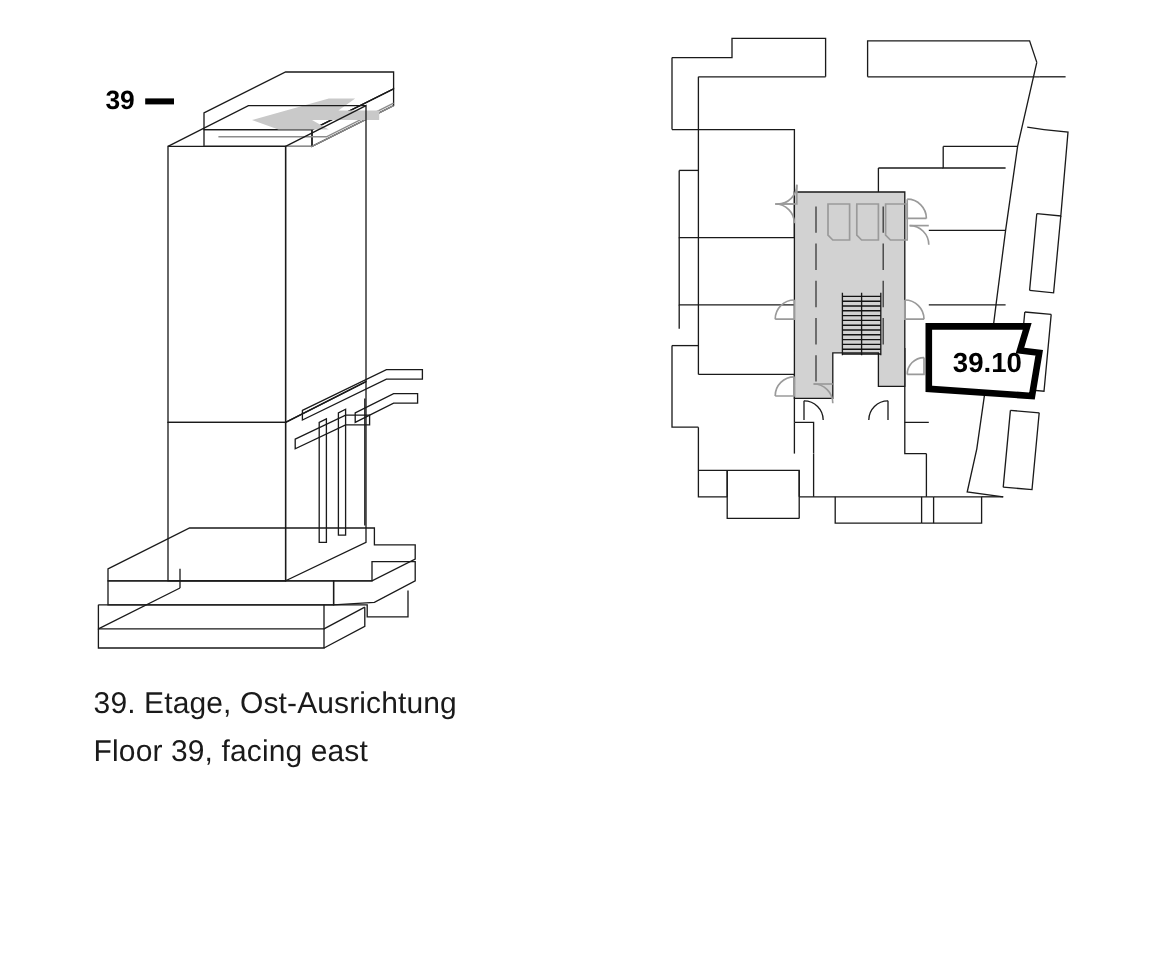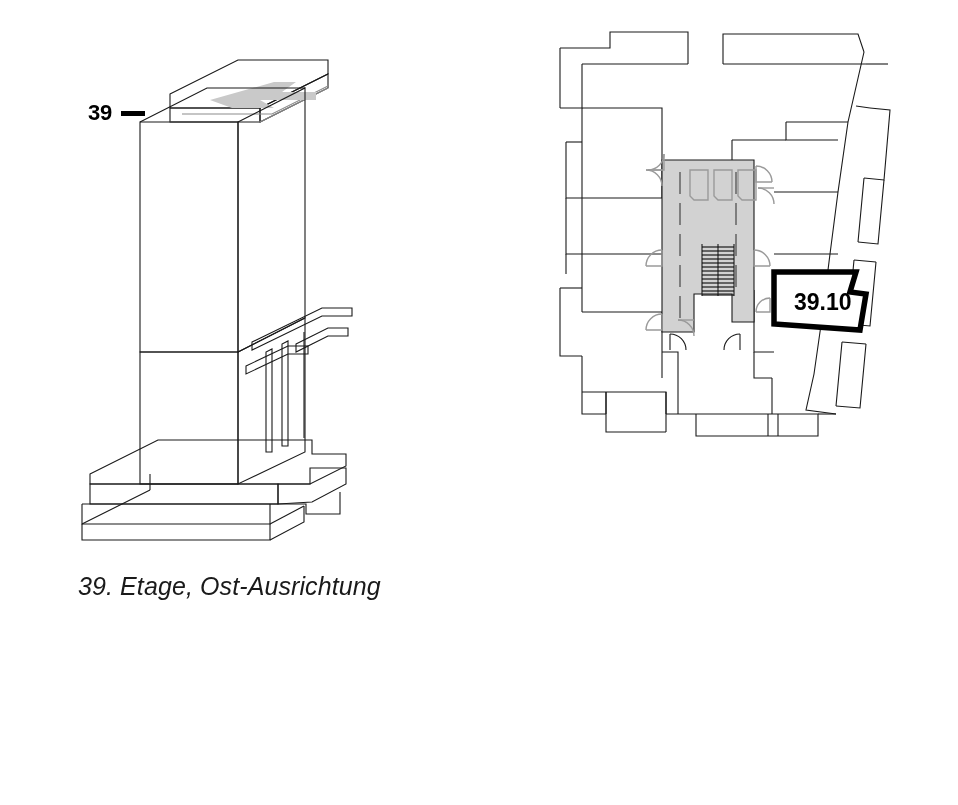--- a/index.html
+++ b/index.html
@@ -39,21 +39,21 @@
   }
   #elevation-drawing { left: 60px;  width: 320px; height: 520px; }
   #plan-drawing      { left: 40px;  width: 420px; height: 520px; }
 
   .drawing svg { display: block; overflow: visible; }
 
   
   #floor-marker {
     position: absolute;
     left: 88px;
-    top: 100px;
+    top: 71px;
     display: flex;
     align-items: center;
     gap: 9px;
     height: 26px;
   }
   #floor-marker .floor-num {
     font-size: 22px;
     font-weight: bold;
     letter-spacing: -0.3px;
     line-height: 1;
@@ -73,21 +73,20 @@
   }
   #caption-elevation { left: 78px;  width: 400px; }
 
   .caption-line {
     font-size: 25px;
     line-height: 40px;
     letter-spacing: 0.1px;
     color: #1a1a1a;
     white-space: nowrap;
     font-stretch: condensed;
-    font-style: italic;
   }
   .caption-line.primary   { font-weight: 400; }
   .caption-line.secondary { font-weight: 400; }
 
   
   .ln          { fill: none; stroke: #1a1a1a; stroke-width: 1.1; }
   .ln-grey     { fill: none; stroke: #9a9a9a; stroke-width: 1.4; }
   .ln-roofedge { fill: none; stroke: #8c8c8c; stroke-width: 1.2; }
   .fill-core   { fill: #d2d2d2; stroke: none; }
   .fill-plate  { fill: #c9c9c9; stroke: none; }
@@ -166,20 +165,21 @@
           <path class="ln" d="M 22 502 L 22 518 L 210 518 L 210 502"></path>
           <path class="ln" d="M 210 518 L 244 500 L 244 484"></path>
           <path class="ln" d="M 90 468 L 90 452"></path>
         </g>
 
       </svg>
     </div>
 
     <div class="caption-block" id="caption-elevation">
       <div class="caption-line primary">39. Etage, Ost-Ausrichtung</div>
+      <div class="caption-line secondary">Floor 39, facing east</div>
     </div>
   </div>
 
   <div class="panel" id="panel-plan">
 
     <div class="drawing" id="plan-drawing">
       <svg width="420" height="520" viewBox="0 0 420 520" xmlns="http://www.w3.org/2000/svg">
 
         <g>
 

